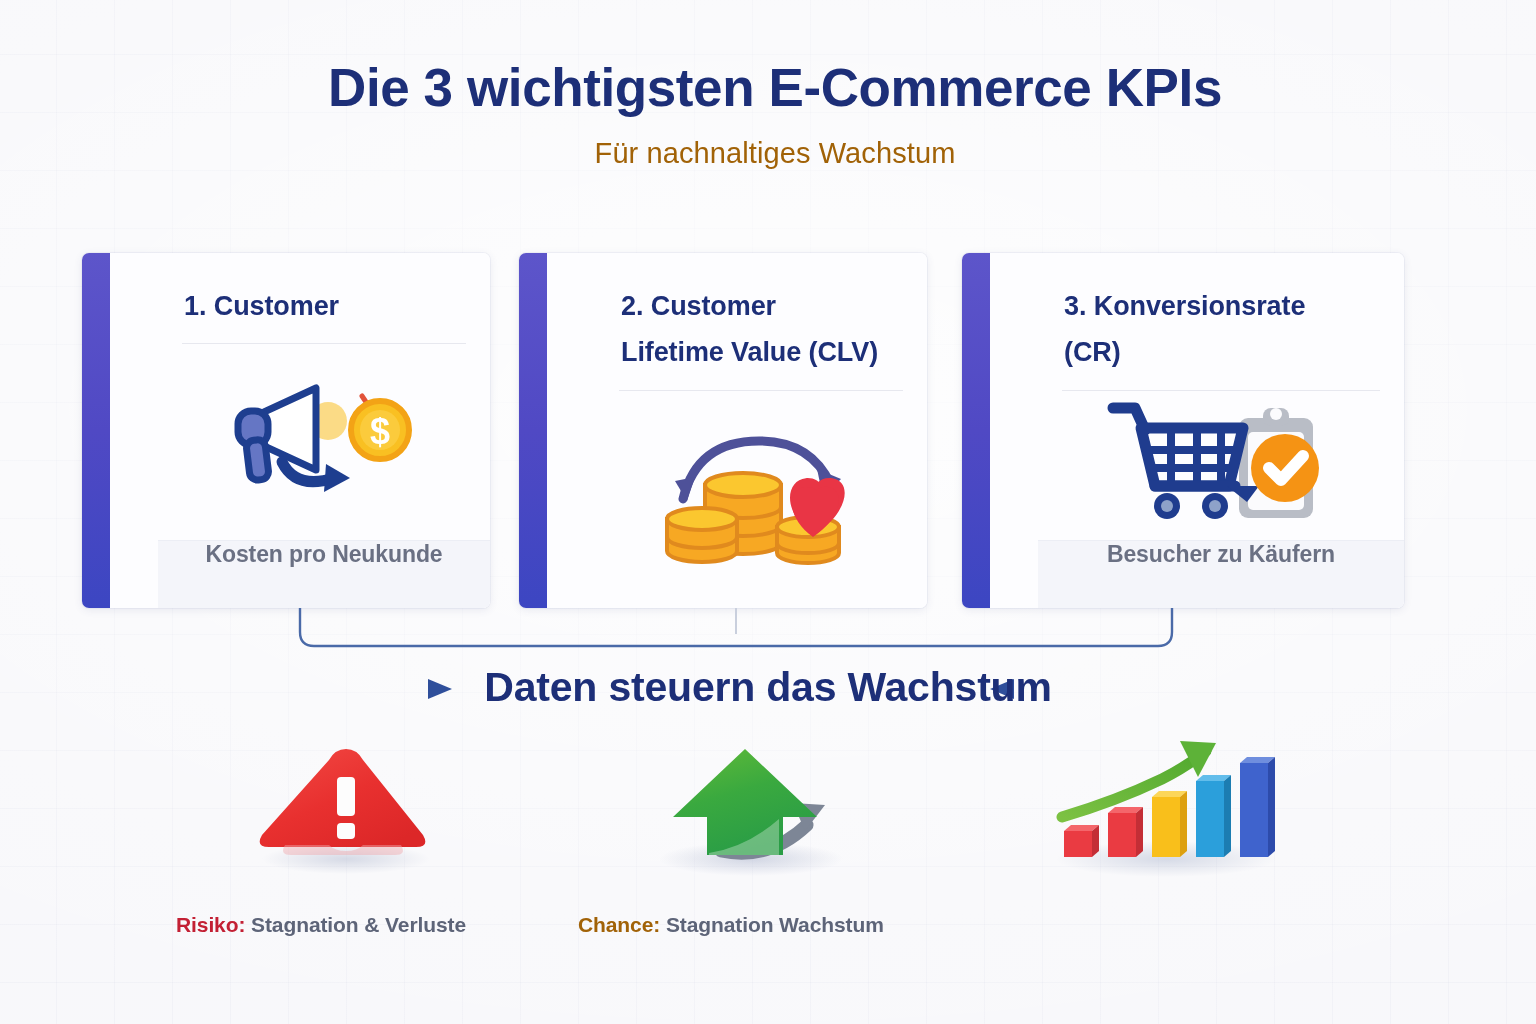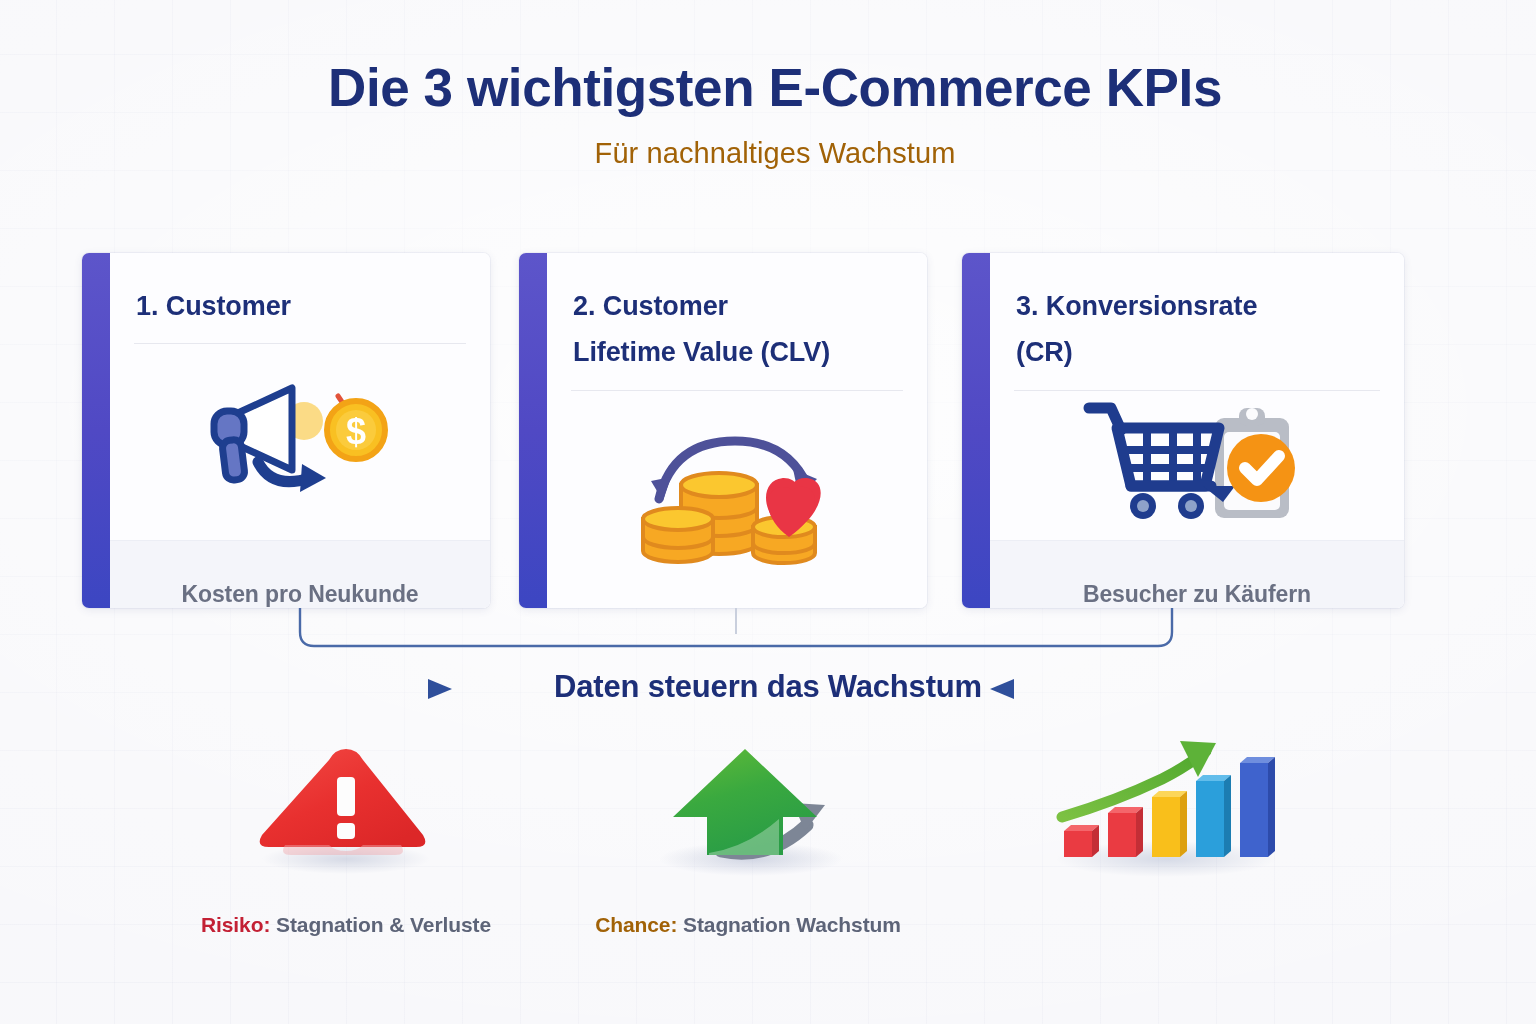--- a/index.html
+++ b/index.html
@@ -84,20 +84,21 @@
     width: 28px;
     flex: 0 0 28px;
     background: linear-gradient(180deg, #5d55ca 0%, #5049c4 50%, #3c46c2 100%);
   }
   .card-body {
     flex: 1 1 auto;
     position: relative;
     display: flex;
     flex-direction: column;
     background: #fdfdff;
+    padding-left: 48px;
   }
 
   .card-head {
     padding: 30px 26px 0 26px;
   }
   .card-title {
     font-size: 27px;
     font-weight: 700;
     color: #1d2f78;
     line-height: 1.72;
@@ -117,21 +118,21 @@
     align-items: center;
     justify-content: center;
     padding-bottom: 6px;
   }
 
   .card-foot {
     height: 68px;
     background: #f4f5fa;
     border-top: 1px solid #eceef5;
     display: flex;
-    align-items: flex-end;
+    align-items: flex-start;
     justify-content: center;
     overflow: hidden;
   }
   .card-foot-text {
     font-size: 23px;
     font-weight: 700;
     color: #6a7083;
     white-space: nowrap;
     letter-spacing: -0.1px;
   }
@@ -153,38 +154,38 @@
     left: 0;
     width: 100%;
     height: 52px;
   }
   #center-label {
     position: absolute;
     top: 0;
     left: 0;
     width: 100%;
     text-align: center;
-    font-size: 31px;
+    font-size: 41px;
     font-weight: 700;
     color: #1d2f78;
     letter-spacing: -0.2px;
     line-height: 46px;
   }
   #band-arrows {
     position: absolute;
     inset: 0;
     pointer-events: none;
   }
 
   
   .outcome {
     position: absolute;
     top: 735px;
     width: 340px;
-    text-align: center;
+    text-align: left;
   }
   #outcome-1 { left: 176px; }
   #outcome-2 { left: 578px; }
   #outcome-3 { left: 990px; }
 
   .outcome-art {
     height: 145px;
     display: flex;
     align-items: flex-end;
     justify-content: center;

